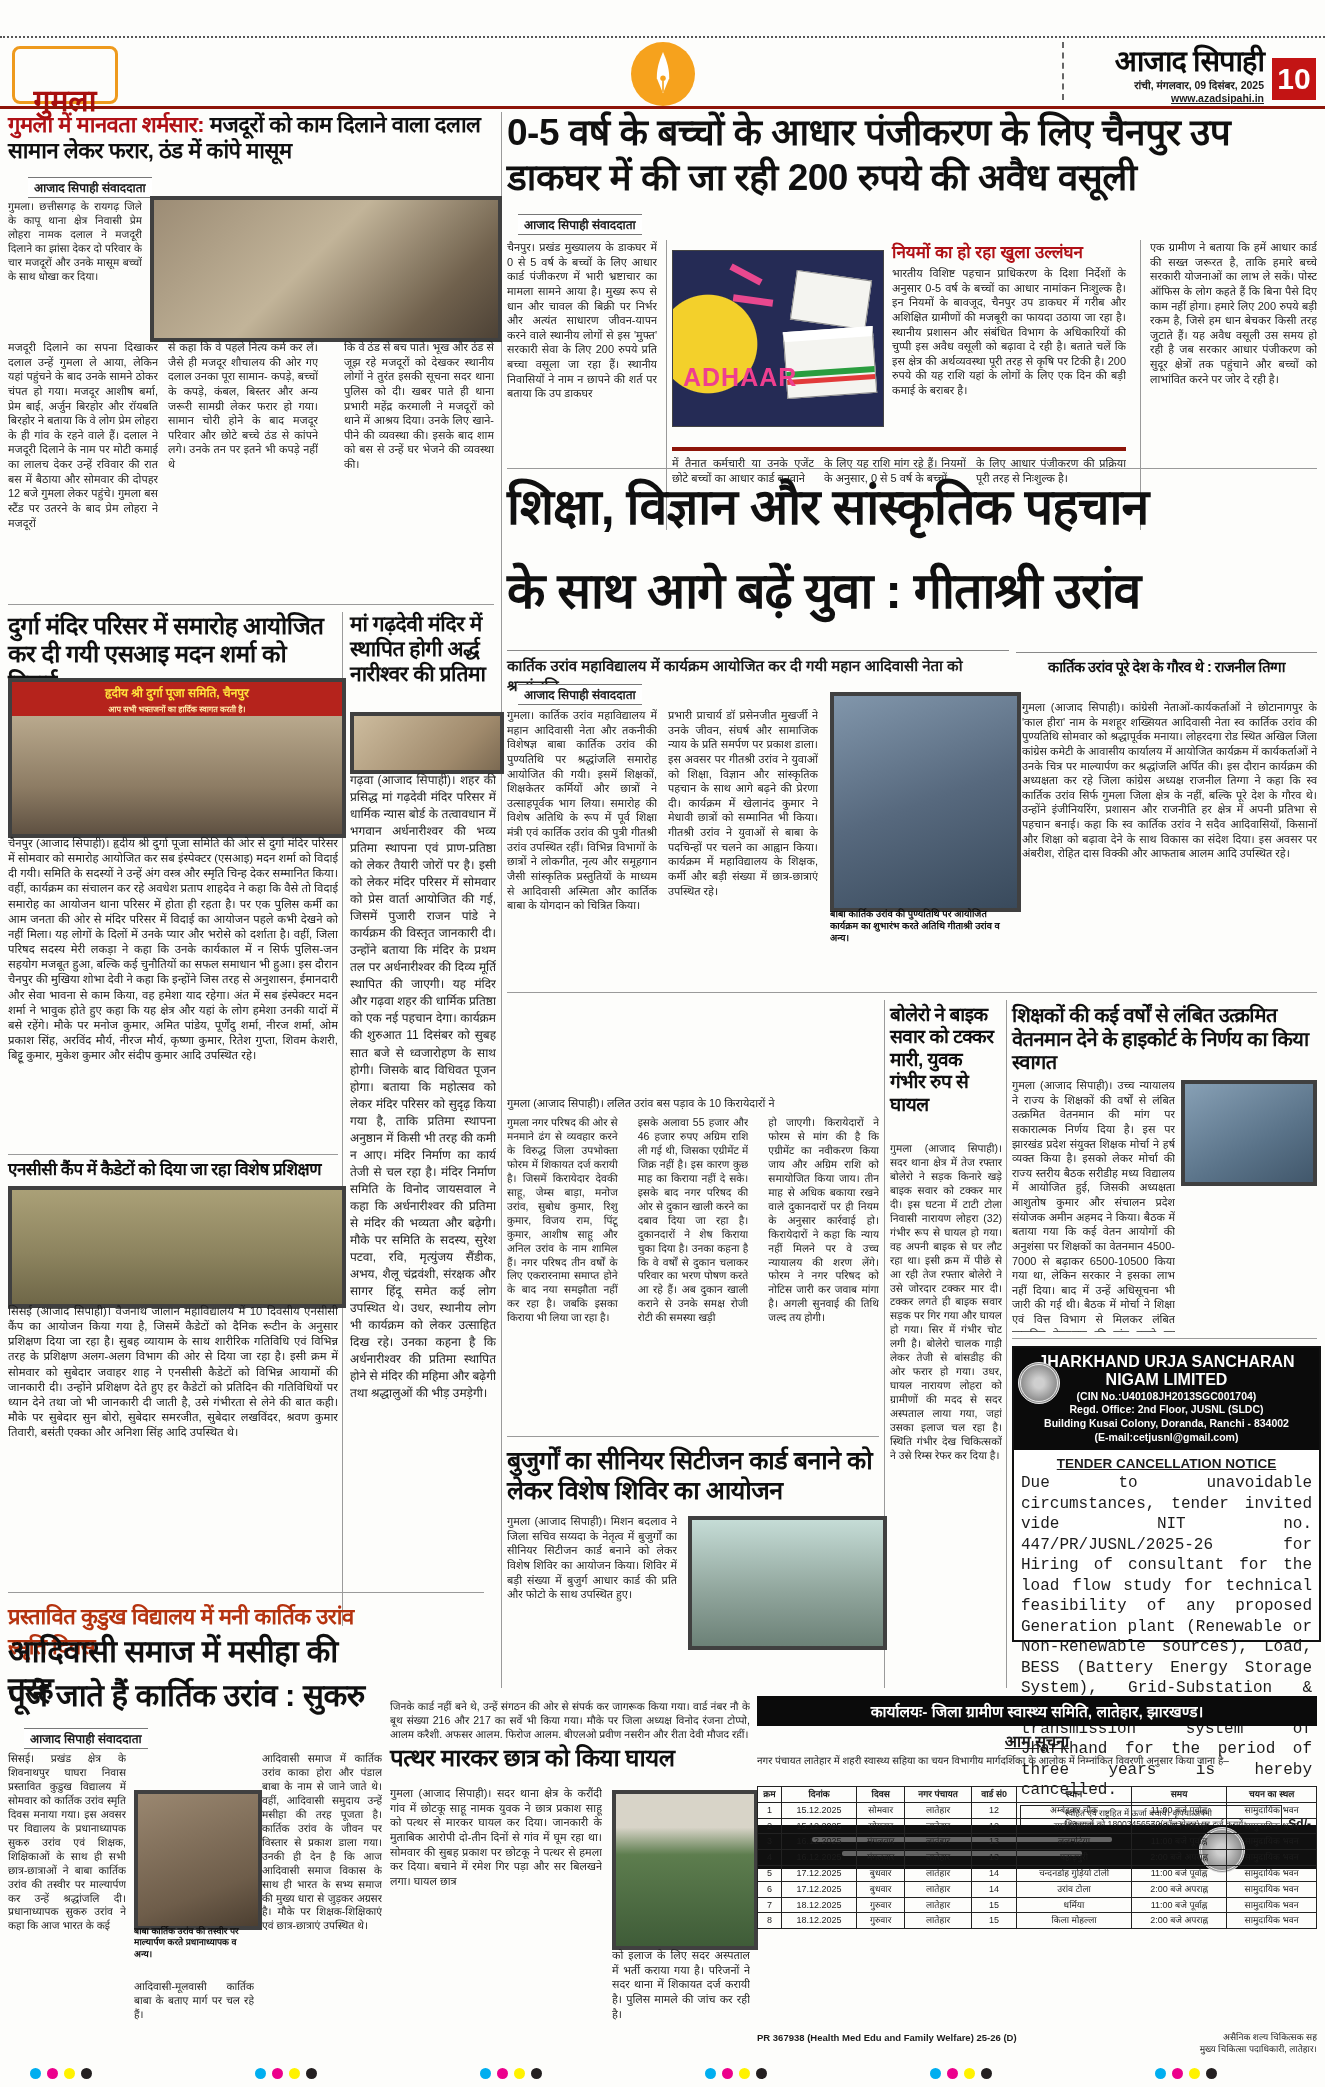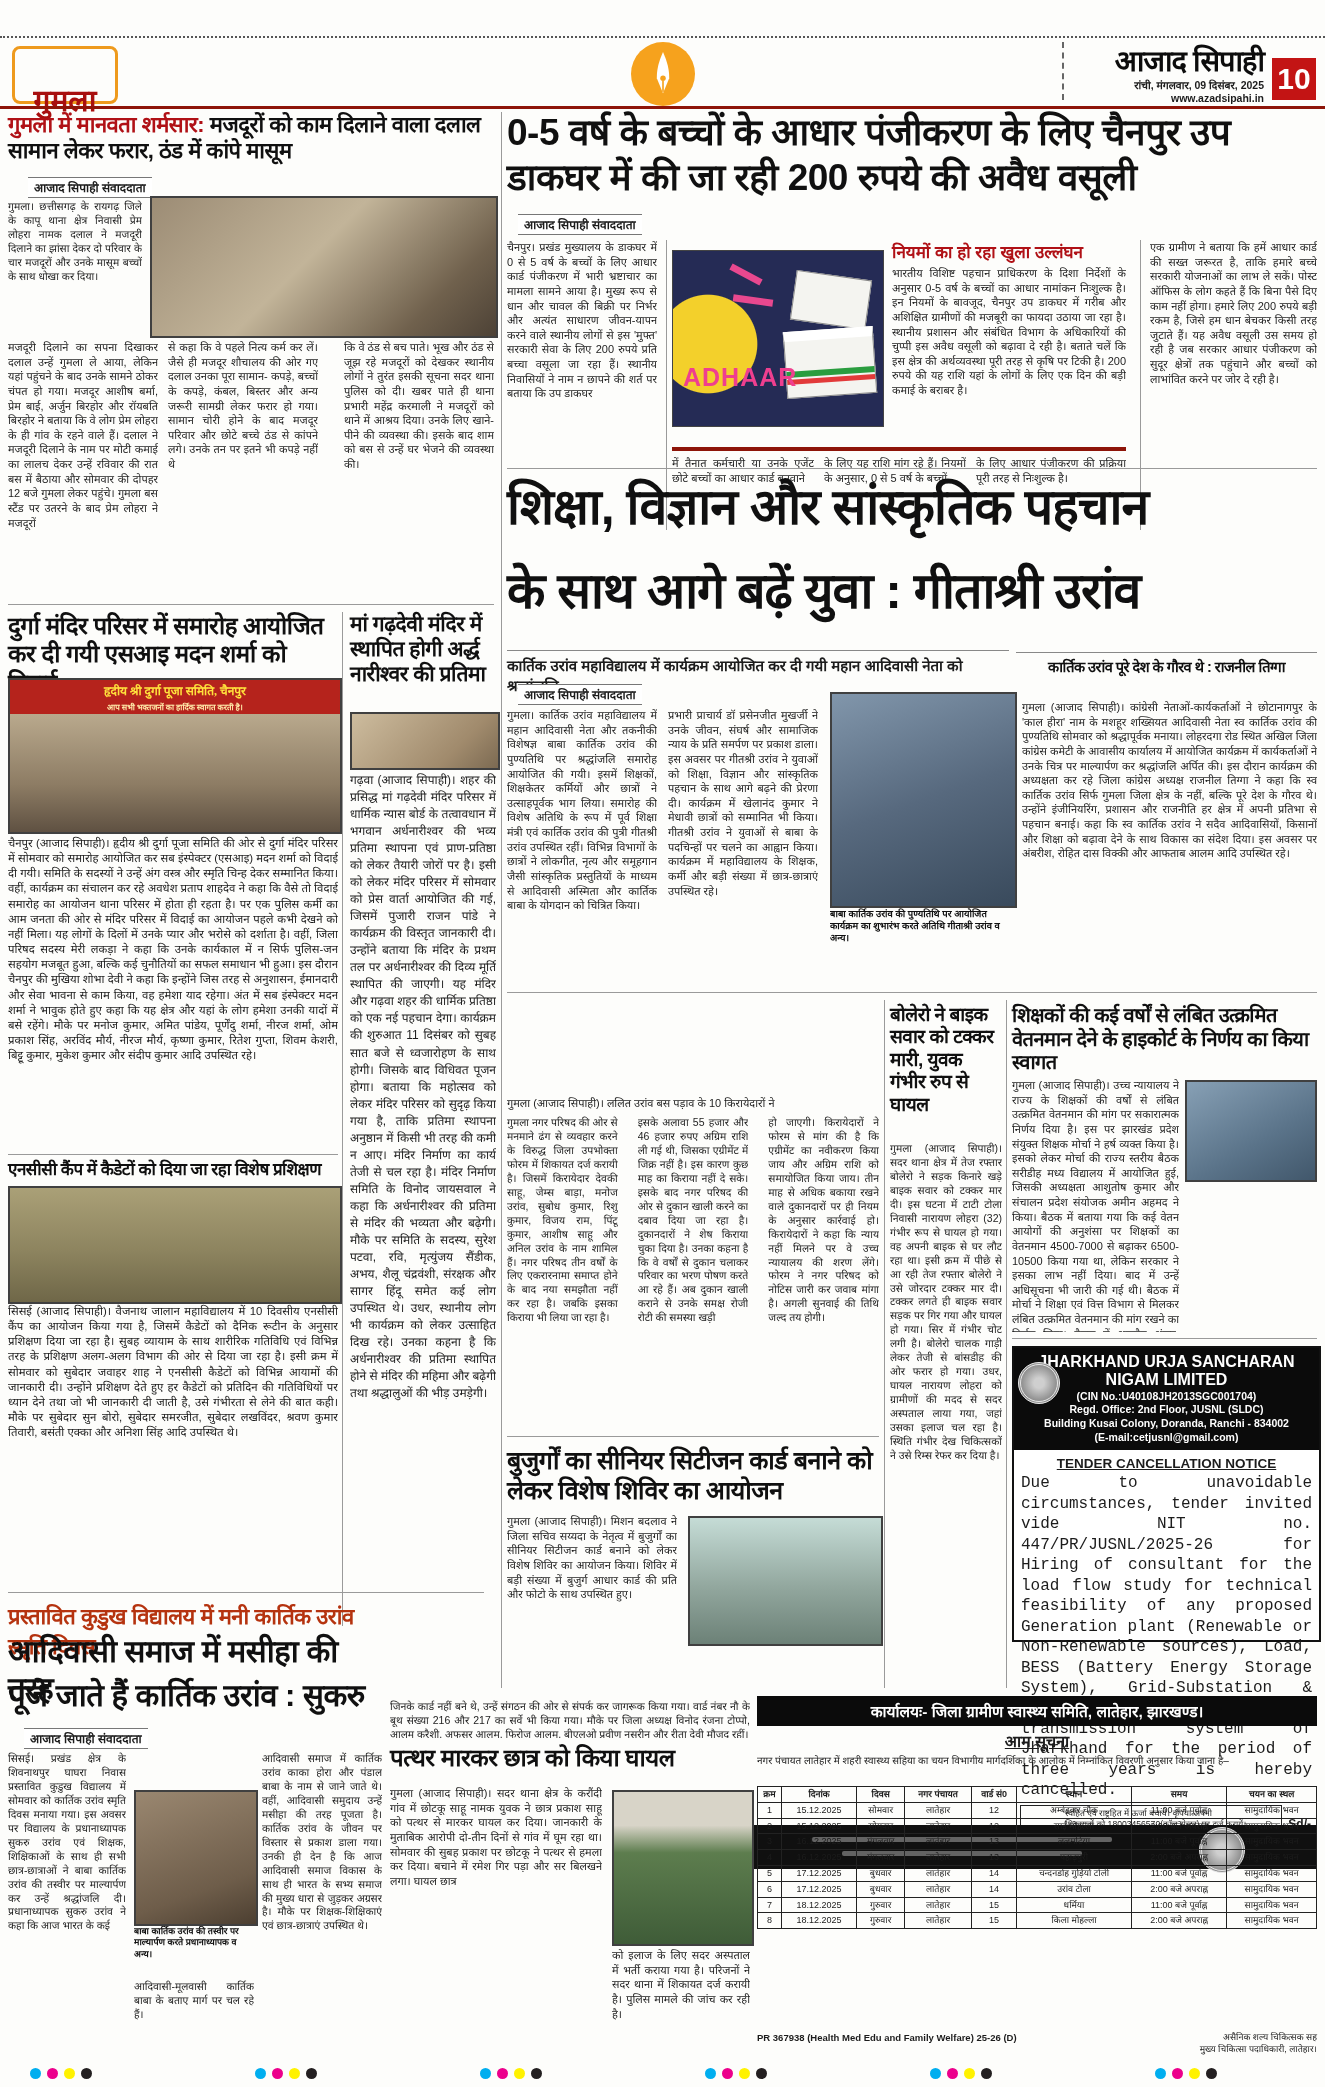--- a/index.html
+++ b/index.html
@@ -6,21 +6,21 @@
   #page{position:relative;width:1325px;height:2087px;background:#fdfdfb;margin:0 auto;
         font-family:"Liberation Sans","DejaVu Sans",sans-serif;color:#1c1c1c;overflow:hidden;}
   .abs{position:absolute;}
   .hl{font-weight:bold;color:#101010;line-height:1.18;letter-spacing:-0.5px;}
   .red{color:#b01116;}
   .body-txt{font-size:11px;line-height:1.33;text-align:justify;color:#1d1d1d;overflow:hidden;}
   .byline{font-weight:bold;font-size:12px;border-top:1px solid #777;border-bottom:1px solid #777;
           padding:1px 6px;display:inline-block;background:#fff;}
   .vrule{border-left:1px solid #9a9a9a;width:0;}
   .hrule{border-top:1px solid #9a9a9a;height:0;}
-  .photo{overflow:hidden;border:2px solid #404040;font-family:Liberation Serif, serif;}
+  .photo{overflow:hidden;border:4px solid #404040;}
   .caption{font-size:9.5px;font-weight:bold;line-height:1.25;color:#111;}
   .dotted-top{border-top:2px dotted #555;}
   
   .edition-box{border:3px solid #ee9a1d;border-radius:8px;display:flex;align-items:center;justify-content:center;}
   .edition-box span{font-size:30px;font-weight:bold;color:#a80f0f;margin-top:48px;}
   .logo-circle{background:#f6a21d;border-radius:50%;display:flex;align-items:center;justify-content:center;}
   .pagenum{background:#c31414;color:#fff;font-weight:bold;font-size:30px;display:flex;align-items:center;justify-content:center;}
   
   .tender{border:2px solid #111;background:#fff;}
   .tender-head{background:#0b0b0b;color:#fff;text-align:center;padding:5px 4px 6px 4px;position:relative;}
@@ -64,21 +64,21 @@
         <circle cx="12" cy="19" r="2" fill="#f6a21d"></circle>
         <rect x="11.4" y="21" width="1.2" height="8" fill="#f6a21d"></rect>
       </svg>
     </span>
   </div>
 
   <div class="abs" style="left:1062px;top:42px;height:58px;border-left:2px dashed #666;"></div>
 
   <div class="abs" style="left:1072px;top:40px;width:192px;font-size:29px;font-weight:bold;color:#0c0c0c;letter-spacing:-1px;text-align:right;">आजाद सिपाही</div>
   <div class="abs" style="left:1072px;top:78px;width:192px;font-size:10.5px;font-weight:bold;text-align:right;">रांची, मंगलवार, 09 दिसंबर, 2025</div>
-  <div class="abs" style="left:1072px;top:92px;width:192px;font-size:10.5px;font-weight:bold;text-align:right;">www.azadsipahi.in</div>
+  <div class="abs" style="left:1072px;top:92px;width:192px;font-size:10.5px;font-weight:bold;text-align:right;text-decoration:underline;">www.azadsipahi.in</div>
   <div class="abs pagenum" style="left:1272px;top:58px;width:44px;height:42px;">
     <span>10</span>
   </div>
 
   <div class="abs" style="left:0;top:106px;width:1325px;height:3px;background:#8e1509;"></div>
 
   <div class="abs vrule" style="left:342px;top:612px;height:1014px;"></div>
   <div class="abs vrule" style="left:501px;top:112px;height:1576px;"></div>
   <div class="abs vrule" style="left:884px;top:1000px;height:688px;"></div>
   <div class="abs vrule" style="left:1006px;top:1000px;height:688px;"></div>

